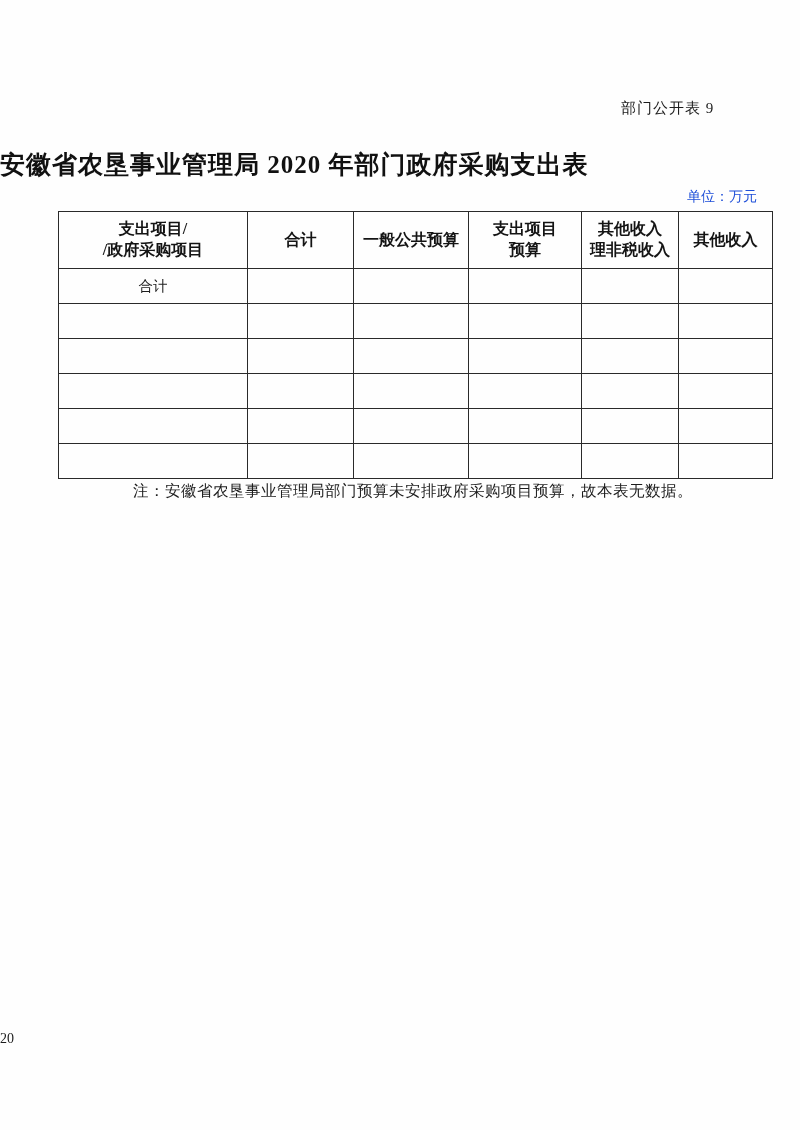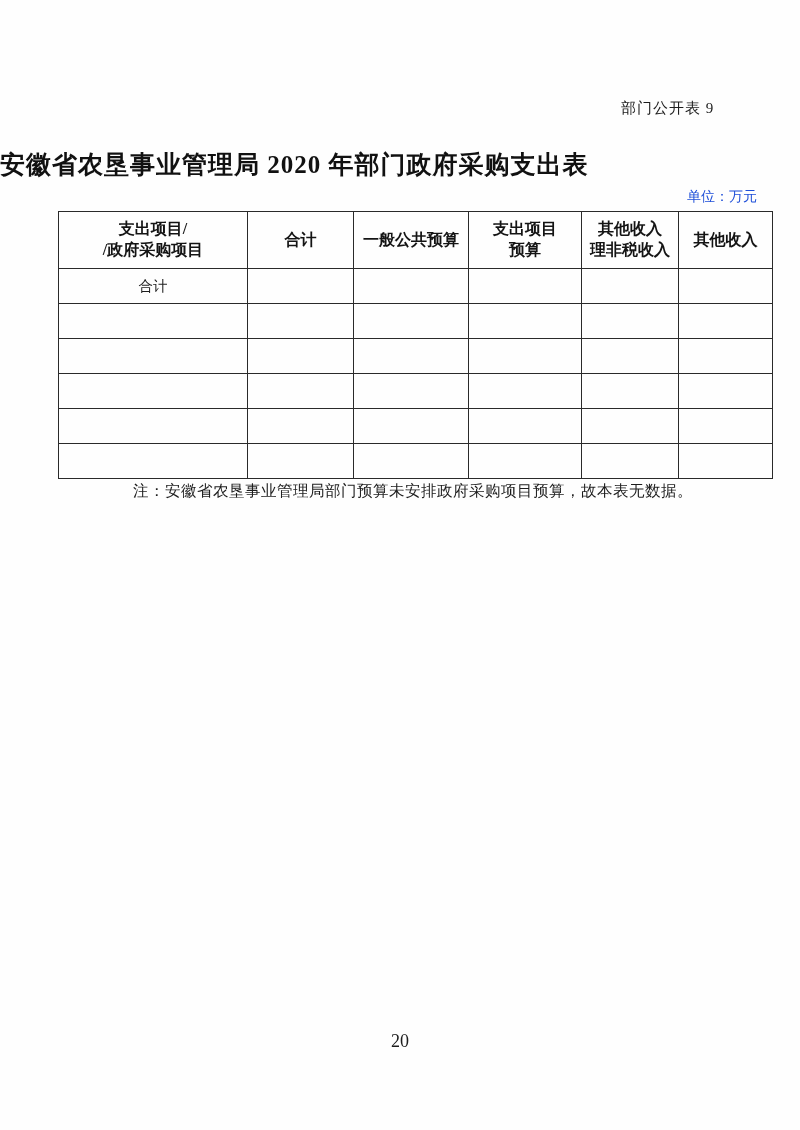--- a/index.html
+++ b/index.html
@@ -84,22 +84,22 @@
     font-size: 15.5px;
     letter-spacing: 0.5px;
     color: #1c1c1c;
     margin-left: 37px;
   }
   .page-number {
     position: absolute;
     top: 1031px;
     left: 0;
     width: 100%;
-    text-align: center;
-    font-size: 18px;
+    text-align: left;
+    font-size: 14px;
     color: #1c1c1c;
   }
 </style>
 </head>
 <body>
 
 <div class="page">
 
   <div class="corner-label">部门公开表 9</div>
 

